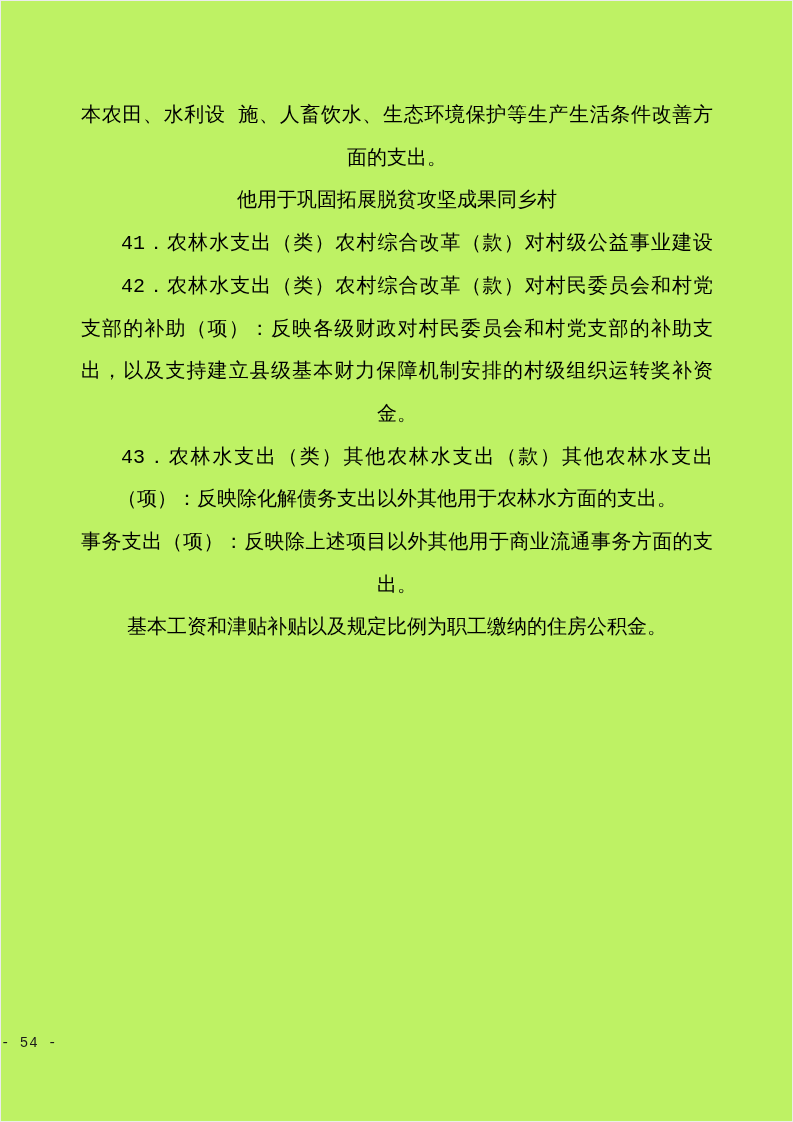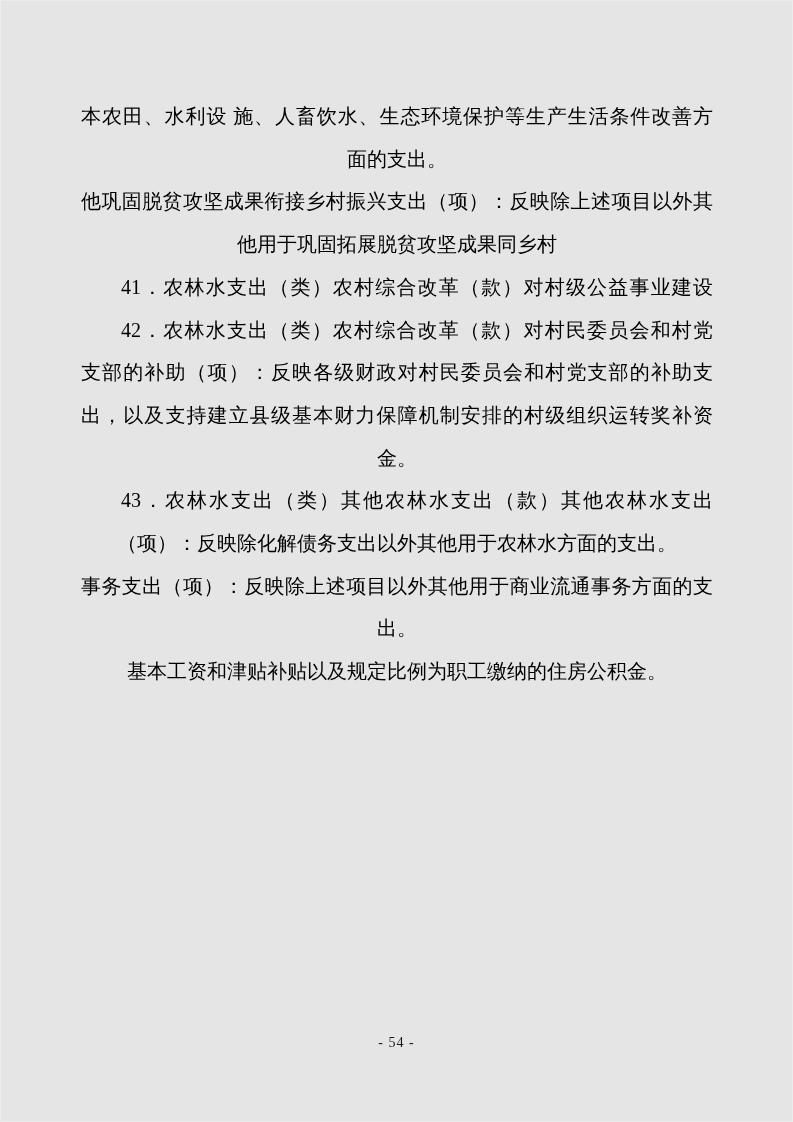--- a/index.html
+++ b/index.html
@@ -4,25 +4,25 @@
 <style>
   html, body {
     margin: 0;
     padding: 0;
     background: #ffffff;
   }
   .page {
     position: relative;
     width: 793px;
     height: 1122px;
-    background: #e5e5e5;
+    background: #bef264;
     box-sizing: border-box;
     border: 1px solid #ececec;
     overflow: hidden;
-    font-family: Liberation Serif, serif;
+    font-family: Liberation Mono, monospace;
     color: #000000;
   }
   .content {
     position: absolute;
     left: 80px;
     top: 94px;
     width: 632px;
   }
   .paragraph {
     margin: 0;
@@ -41,40 +41,38 @@
   }
   .line.indent {
     text-indent: 2em;
   }
   .footer {
     position: absolute;
     left: 0;
     right: 0;
     top: 1030px;
     height: 24px;
-    text-align: center;
   }
   .page-number {
     font-size: 14px;
     line-height: 24px;
     color: #1a1a1a;
     letter-spacing: 1px;
   }
 </style>
 </head>
 <body>
 
 <div class="page">
   <div class="content" id="paragraphs">
       <div class="paragraph">
         <div class="line just">本农田、水利设 施、人畜饮水、生态环境保护等生产生活条件改善方</div>
         <div class="line">面的支出。</div>
       </div>
       <div class="paragraph">
-        <div class="line just">他巩固脱贫攻坚成果衔接乡村振兴支出（项）：反映除上述项目以外其</div>
         <div class="line">他用于巩固拓展脱贫攻坚成果同乡村</div>
       </div>
       <div class="paragraph">
         <div class="line just indent">41．农林水支出（类）农村综合改革（款）对村级公益事业建设</div>
       </div>
       <div class="paragraph">
         <div class="line just indent">42．农林水支出（类）农村综合改革（款）对村民委员会和村党</div>
         <div class="line just">支部的补助（项）：反映各级财政对村民委员会和村党支部的补助支</div>
         <div class="line just">出，以及支持建立县级基本财力保障机制安排的村级组织运转奖补资</div>
         <div class="line">金。</div>

